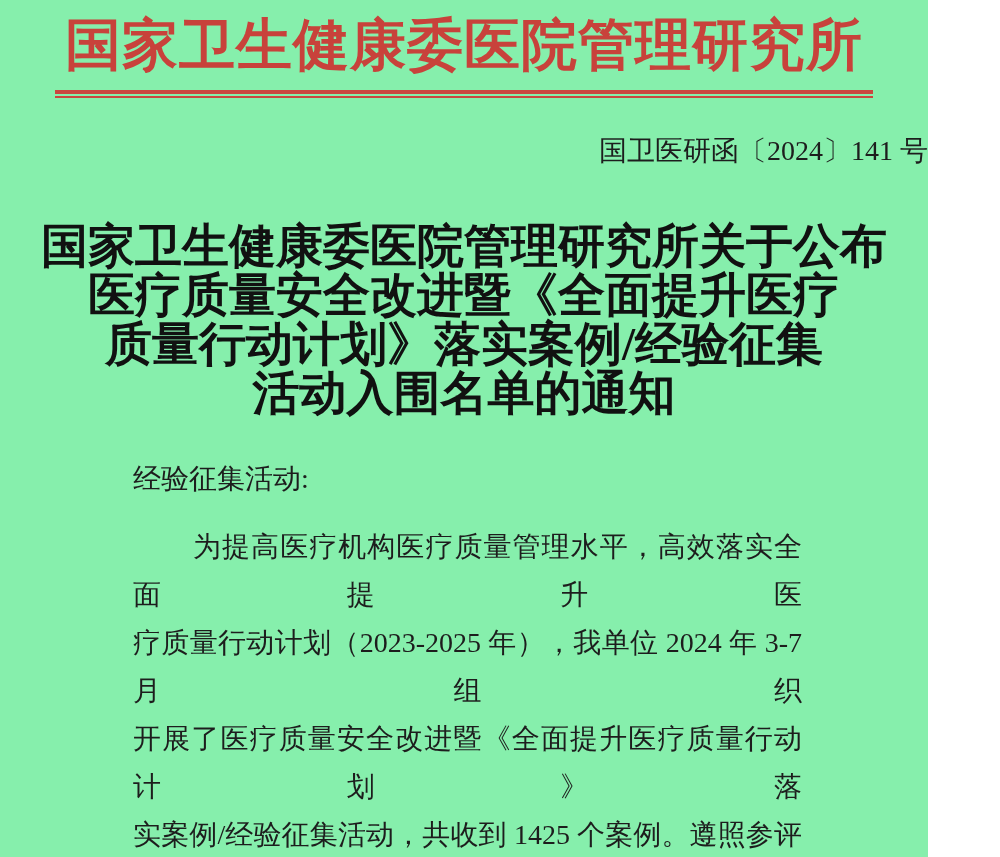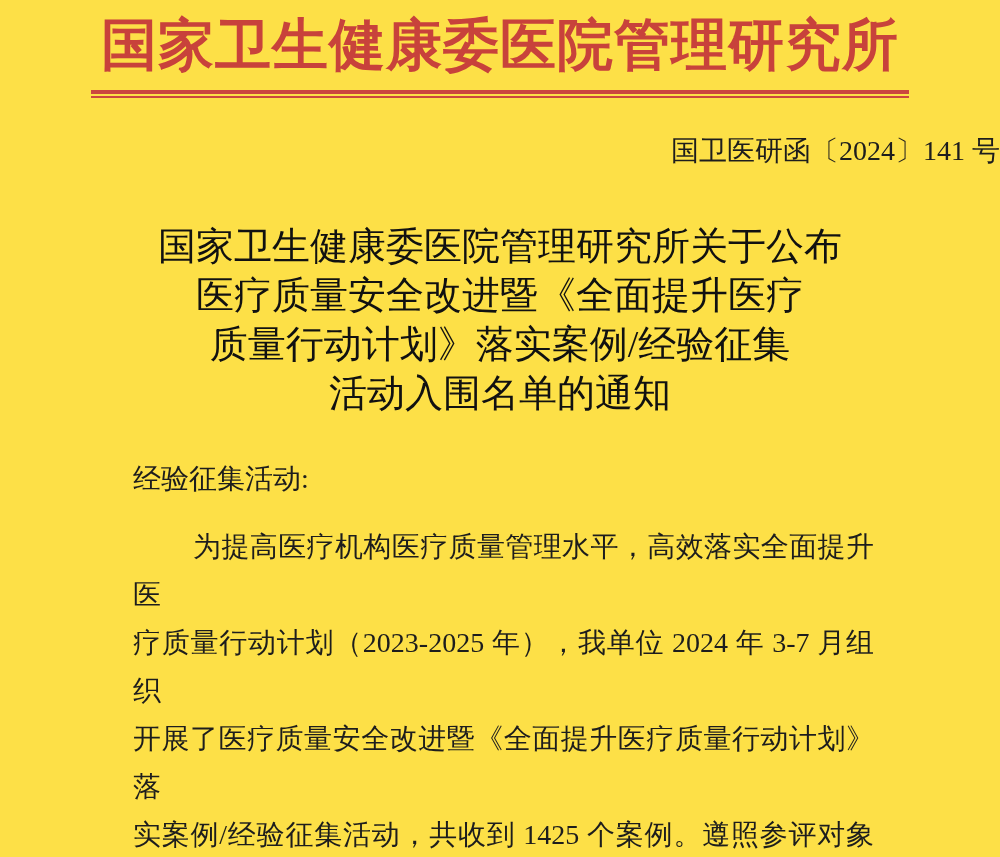--- a/index.html
+++ b/index.html
@@ -2,23 +2,23 @@
 <html><head>
 <meta charset="utf-8">
 <style>
   html, body {
     margin: 0;
     padding: 0;
     background: #ffffff;
   }
   .page {
     position: relative;
-    width: 1000px;
+    width: 928px;
     height: 857px;
-    background: #fde047;
+    background: #86efac;
     overflow: hidden;
     font-family: "Liberation Serif", "DejaVu Serif", serif;
     color: #1d1d1d;
   }
   
   .letterhead-title {
     margin: 0;
     padding-top: 8px;
     font-size: 56px;
     line-height: 74px;
@@ -45,22 +45,22 @@
   .doc-number {
     margin-top: 36px;
     text-align: right;
     font-size: 28px;
     line-height: 34px;
     color: #1d1d1d;
   }
   
   .notice-title {
     margin-top: 54px;
-    font-size: 38px;
-    font-weight: normal;
+    font-size: 47px;
+    font-weight: bold;
     line-height: 49px;
     text-align: center;
     color: #111111;
   }
   
   .body-block {
     margin-top: 37px;
     padding-left: 133px;
     padding-right: 126px;
     font-size: 28px;

